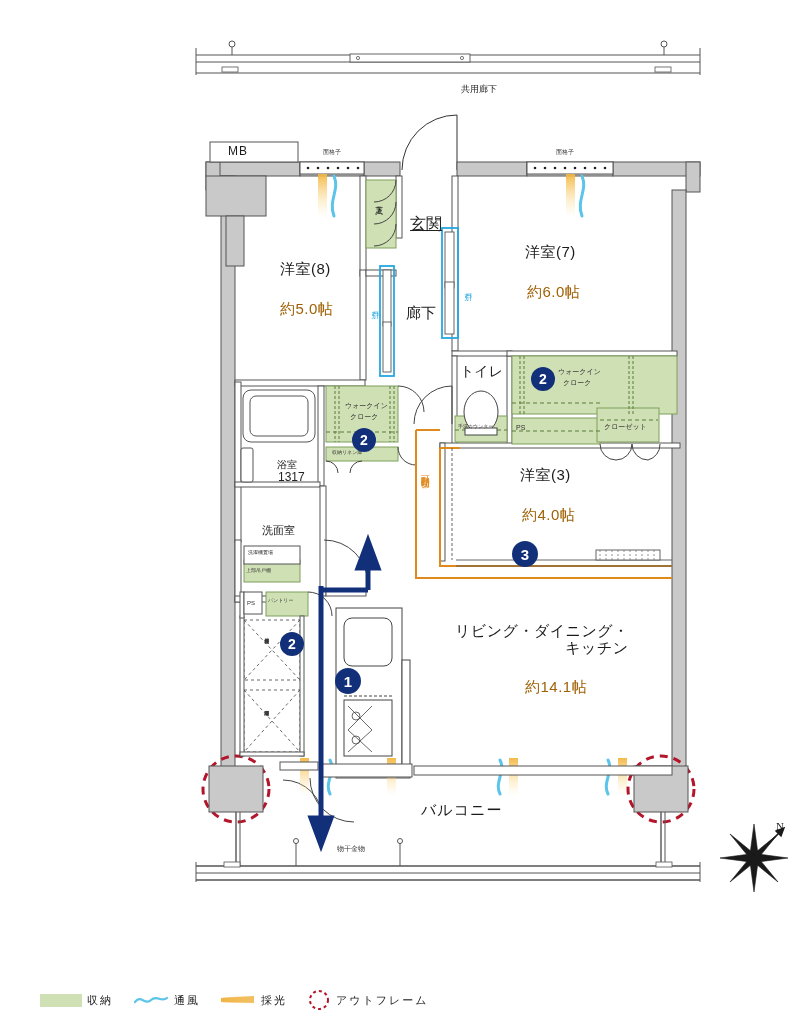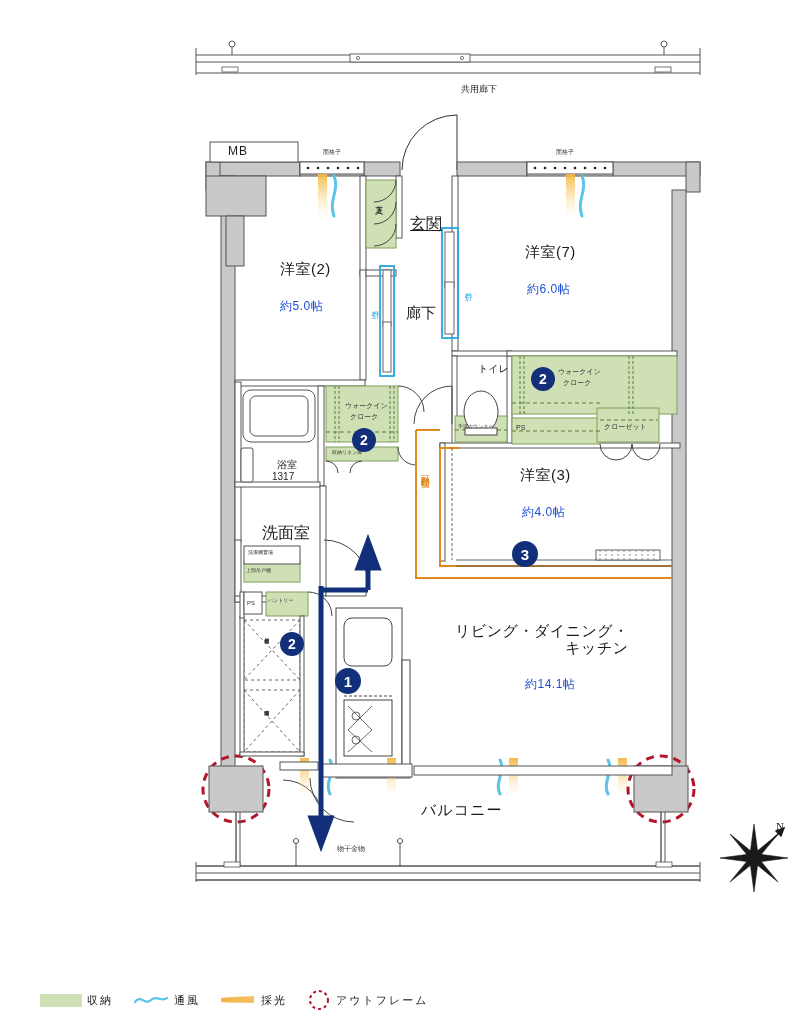--- a/index.html
+++ b/index.html
@@ -6,21 +6,21 @@
   html,body{margin:0;padding:0;background:#ffffff;}
   body{
     width:809px;height:1024px;position:relative;overflow:hidden;
     font-family:"Liberation Sans","DejaVu Sans",sans-serif;
     color:#1a1a1a;
   }
   #plan{position:absolute;left:0;top:0;width:809px;height:1024px;}
   .lbl{position:absolute;white-space:nowrap;line-height:1.15;}
   .vlbl{writing-mode:vertical-rl;text-orientation:upright;}
   .room-name{font-size:15px;letter-spacing:.5px;color:#1b1b1b;}
-  .room-area{font-size:12px;letter-spacing:.5px;color:#1d4ed8;}
+  .room-area{font-size:15px;letter-spacing:.5px;color:#a16207;}
   .small{font-size:9px;color:#222;}
   .tiny{font-size:6px;color:#333;}
   .xtiny{font-size:5px;color:#333;}
   .blue-t{color:#27a7df;font-size:8px;}
   .orange-t{color:#e08a1e;font-size:9px;letter-spacing:1px;}
   .badge{
     position:absolute;border-radius:50%;
     background:#12307a;color:#fff;font-weight:bold;
     display:flex;align-items:center;justify-content:center;
     font-family:"Liberation Sans",sans-serif;
@@ -346,45 +346,45 @@
 
 <div class="lbl small" style="left:415px;top:84px;margin-left:46px;">共用廊下</div>
 <div class="lbl" style="left:228px;top:145px;font-size:12px;letter-spacing:1px;">MB</div>
 
 <div class="lbl tiny" style="left:323px;top:149px;color:#3b3b3b;">面格子</div>
 <div class="lbl tiny" style="left:556px;top:149px;color:#3b3b3b;">面格子</div>
 
 <div class="lbl small vlbl" style="left:374px;top:200px;font-size:8px;">下足入</div>
 <div class="lbl small" style="left:410px;top:215px;font-size:16px;text-decoration:underline;">玄関</div>
 
-<div class="lbl room-name" style="left:280px;top:260px;">洋室(2)</div>
+<div class="lbl room-name" style="left:280px;top:260px;">洋室(8)</div>
 <div class="lbl room-area" style="left:280px;top:300px;">約5.0帖</div>
 
 <div class="lbl room-name" style="left:525px;top:243px;">洋室(7)</div>
 <div class="lbl room-area" style="left:527px;top:283px;">約6.0帖</div>
 
 <div class="lbl small" style="left:406px;top:304px;font-size:15px;">廊下</div>
 <div class="lbl vlbl blue-t" style="left:370px;top:305px;">引戸</div>
 <div class="lbl vlbl blue-t" style="left:463px;top:287px;">引戸</div>
 
-<div class="lbl small" style="left:460px;top:363px;font-size:10px;margin-left:18px;">トイレ</div>
+<div class="lbl small" style="left:460px;top:363px;font-size:14px;">トイレ</div>
 <div class="lbl xtiny" style="left:458px;top:424px;">手洗カウンター</div>
 <div class="lbl tiny" style="left:516px;top:424px;font-size:7px;">PS</div>
 
 <div class="lbl tiny" style="left:558px;top:368px;font-size:7px;">ウォークイン</div>
 <div class="lbl tiny" style="left:563px;top:379px;font-size:7px;">クローク</div>
 <div class="lbl tiny" style="left:604px;top:423px;font-size:7px;">クローゼット</div>
 
 <div class="lbl tiny" style="left:345px;top:402px;font-size:7px;">ウォークイン</div>
 <div class="lbl tiny" style="left:350px;top:413px;font-size:7px;">クローク</div>
 <div class="lbl xtiny" style="left:332px;top:450px;">収納リネン庫</div>
 
 <div class="lbl small" style="left:277px;top:459px;font-size:10px;">浴室</div>
-<div class="lbl small" style="left:272px;top:471px;font-size:10px;">1317</div>
-<div class="lbl small" style="left:262px;top:524px;font-size:16px;">洗面室</div>
+<div class="lbl small" style="left:278px;top:471px;font-size:12px;">1317</div>
+<div class="lbl small" style="left:262px;top:524px;font-size:11px;">洗面室</div>
 
 <div class="lbl xtiny" style="left:248px;top:550px;">洗濯機置場</div>
 <div class="lbl xtiny" style="left:246px;top:568px;">上部吊戸棚</div>
 <div class="lbl tiny" style="left:247px;top:600px;font-size:6px;">PS</div>
 <div class="lbl xtiny" style="left:268px;top:598px;">パントリー</div>
 
 <div class="lbl vlbl xtiny" style="left:263px;top:634px;">食器棚置場</div>
 <div class="lbl vlbl xtiny" style="left:263px;top:706px;">冷蔵庫置場</div>
 
 <div class="lbl vlbl orange-t" style="left:420px;top:468px;">可動間仕切り</div>

